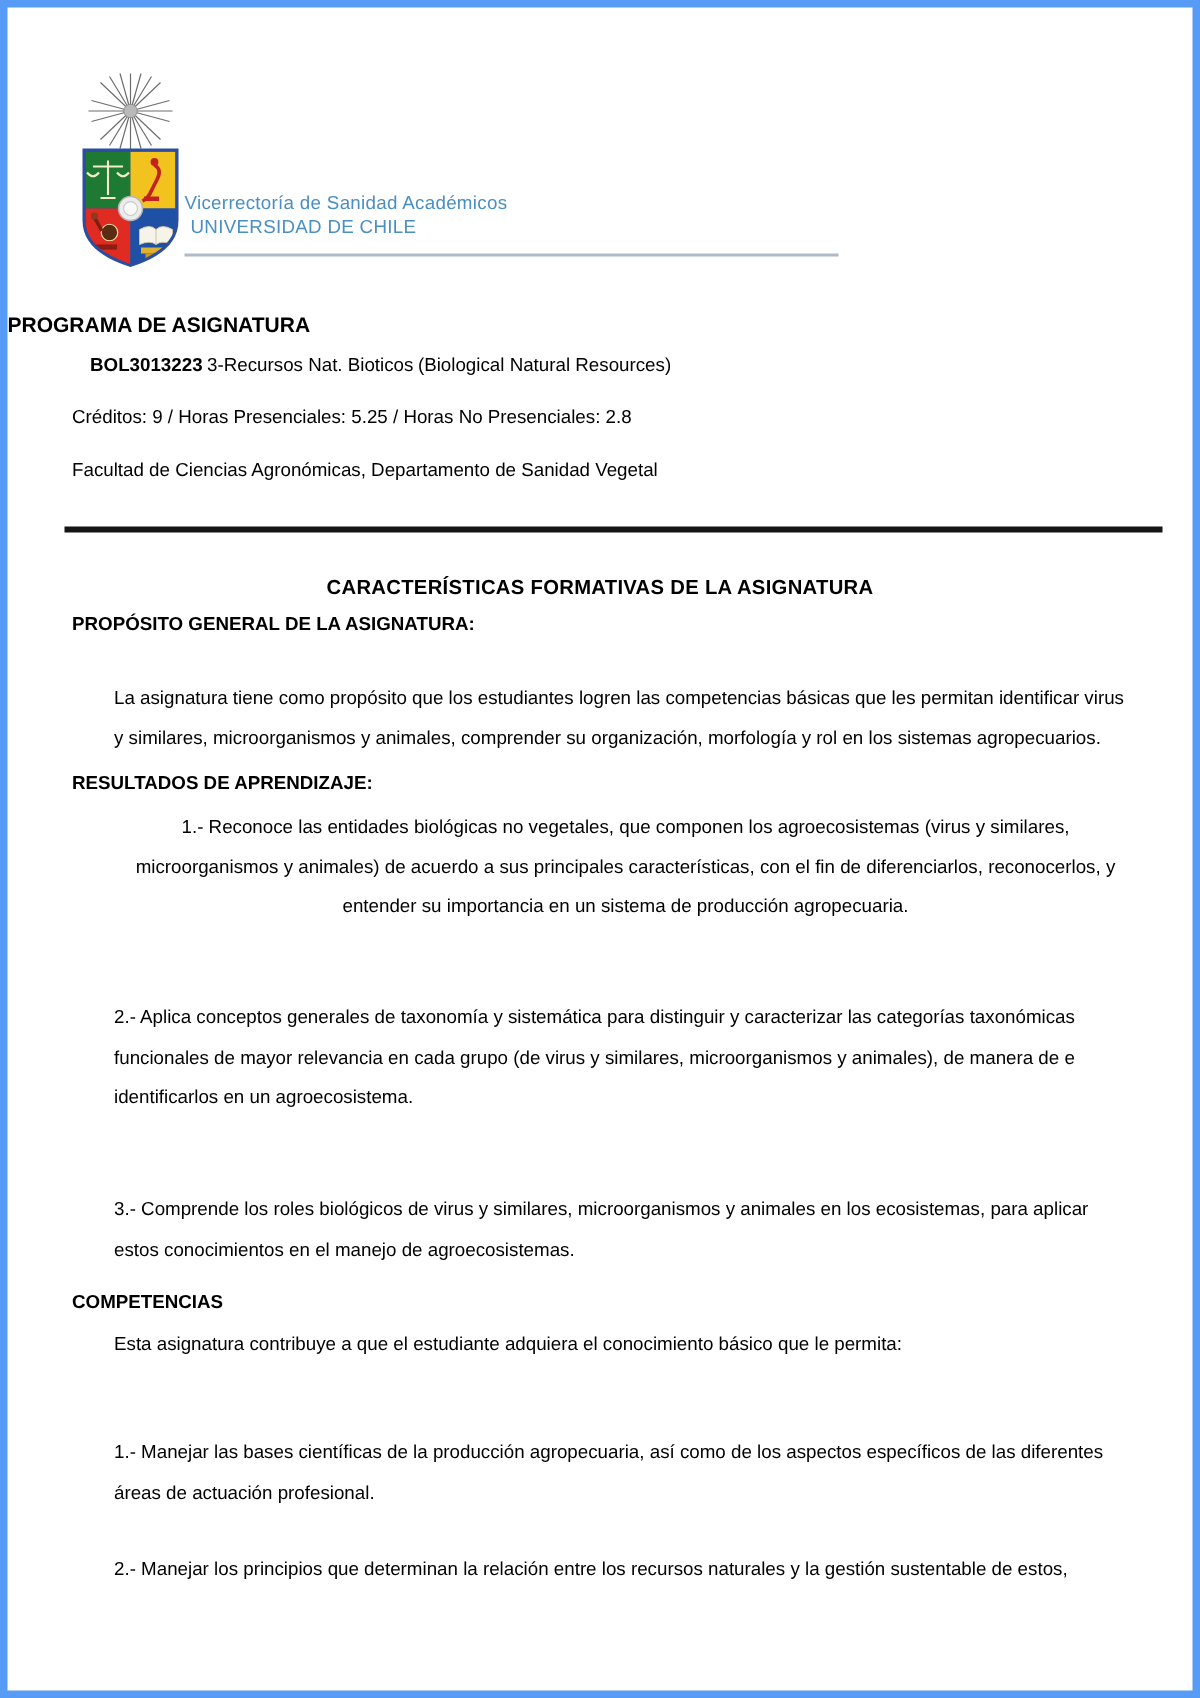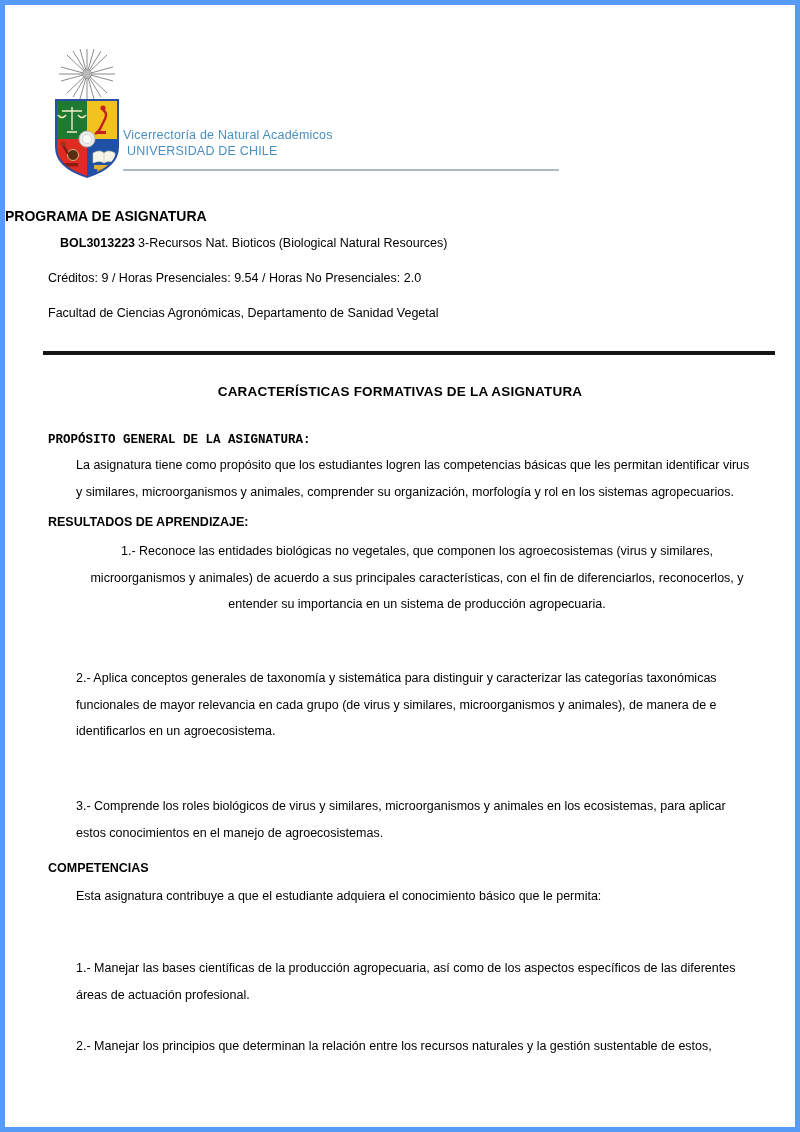--- a/index.html
+++ b/index.html
@@ -42,21 +42,21 @@
   .section-title{
     left:0;right:0;top:379px;text-align:center;
     font-size:13.5px;font-weight:bold;letter-spacing:.2px;
   }
   .h{left:43px;font-size:12.5px;font-weight:bold;}
   .para{
     left:71px;width:682px;
     font-size:12.5px;line-height:26.5px;
     text-align:left;
   }
-  .at-proposito{top:428px;font-family:Liberation Mono, monospace;}
+  .at-proposito{top:404px;}
   .at-proposito-p{top:447px;}
   .at-resultados{top:510px;}
   .at-r1{top:533px;text-align:center;}
   .at-r2{top:660px;}
   .at-r3{top:788px;}
   .at-competencias{top:856px;}
   .at-intro{top:878px;}
   .at-c1{top:950px;}
   .at-c2{top:1028px;}
 </style>
@@ -117,30 +117,30 @@
         <rect x="47" y="118" width="22" height="4" fill="#e0b030"></rect>
         <rect x="50" y="122" width="16" height="3" fill="#c89a20"></rect>
       </g>
 
       <circle cx="40" cy="92" r="8" fill="#ececec" stroke="#b5b5b5" stroke-width="1"></circle>
       <circle cx="40" cy="92" r="4.6" fill="#f9f9f9" stroke="#c9c9c9" stroke-width="0.7"></circle>
     </g>
   </svg>
 
   <div class="org">
-    <div>Vicerrectoría de Natural Académicos</div>
+    <div>Vicerrectoría de Sanidad Académicos</div>
     <div class="org2">UNIVERSIDAD DE CHILE</div>
   </div>
   <div class="org-rule"></div>
 
   <h1 class="abs title">PROGRAMA DE ASIGNATURA</h1>
 
   <p class="abs course"><span class="b">BOL3013223</span><span class="sp">3-Recursos Nat. Bioticos</span><span class="i sp">(Biological Natural Resources)</span></p>
 
-  <p class="abs creditos">Créditos: 9 / Horas Presenciales: 9.54 / Horas No Presenciales: 2.0</p>
+  <p class="abs creditos">Créditos: 9 / Horas Presenciales: 5.25 / Horas No Presenciales: 2.8</p>
 
   <p class="abs facultad">Facultad de Ciencias Agronómicas, Departamento de Sanidad Vegetal</p>
 
   <div class="thick-rule"></div>
 
   <h2 class="abs section-title">CARACTERÍSTICAS FORMATIVAS DE LA ASIGNATURA</h2>
 
   <h3 class="abs h at-proposito">PROPÓSITO GENERAL DE LA ASIGNATURA:</h3>
   <p class="abs para at-proposito-p">La asignatura tiene como propósito que los estudiantes logren las competencias básicas que les permitan identificar virus y similares, microorganismos y animales, comprender su organización, morfología y rol en los sistemas agropecuarios.</p>
 

